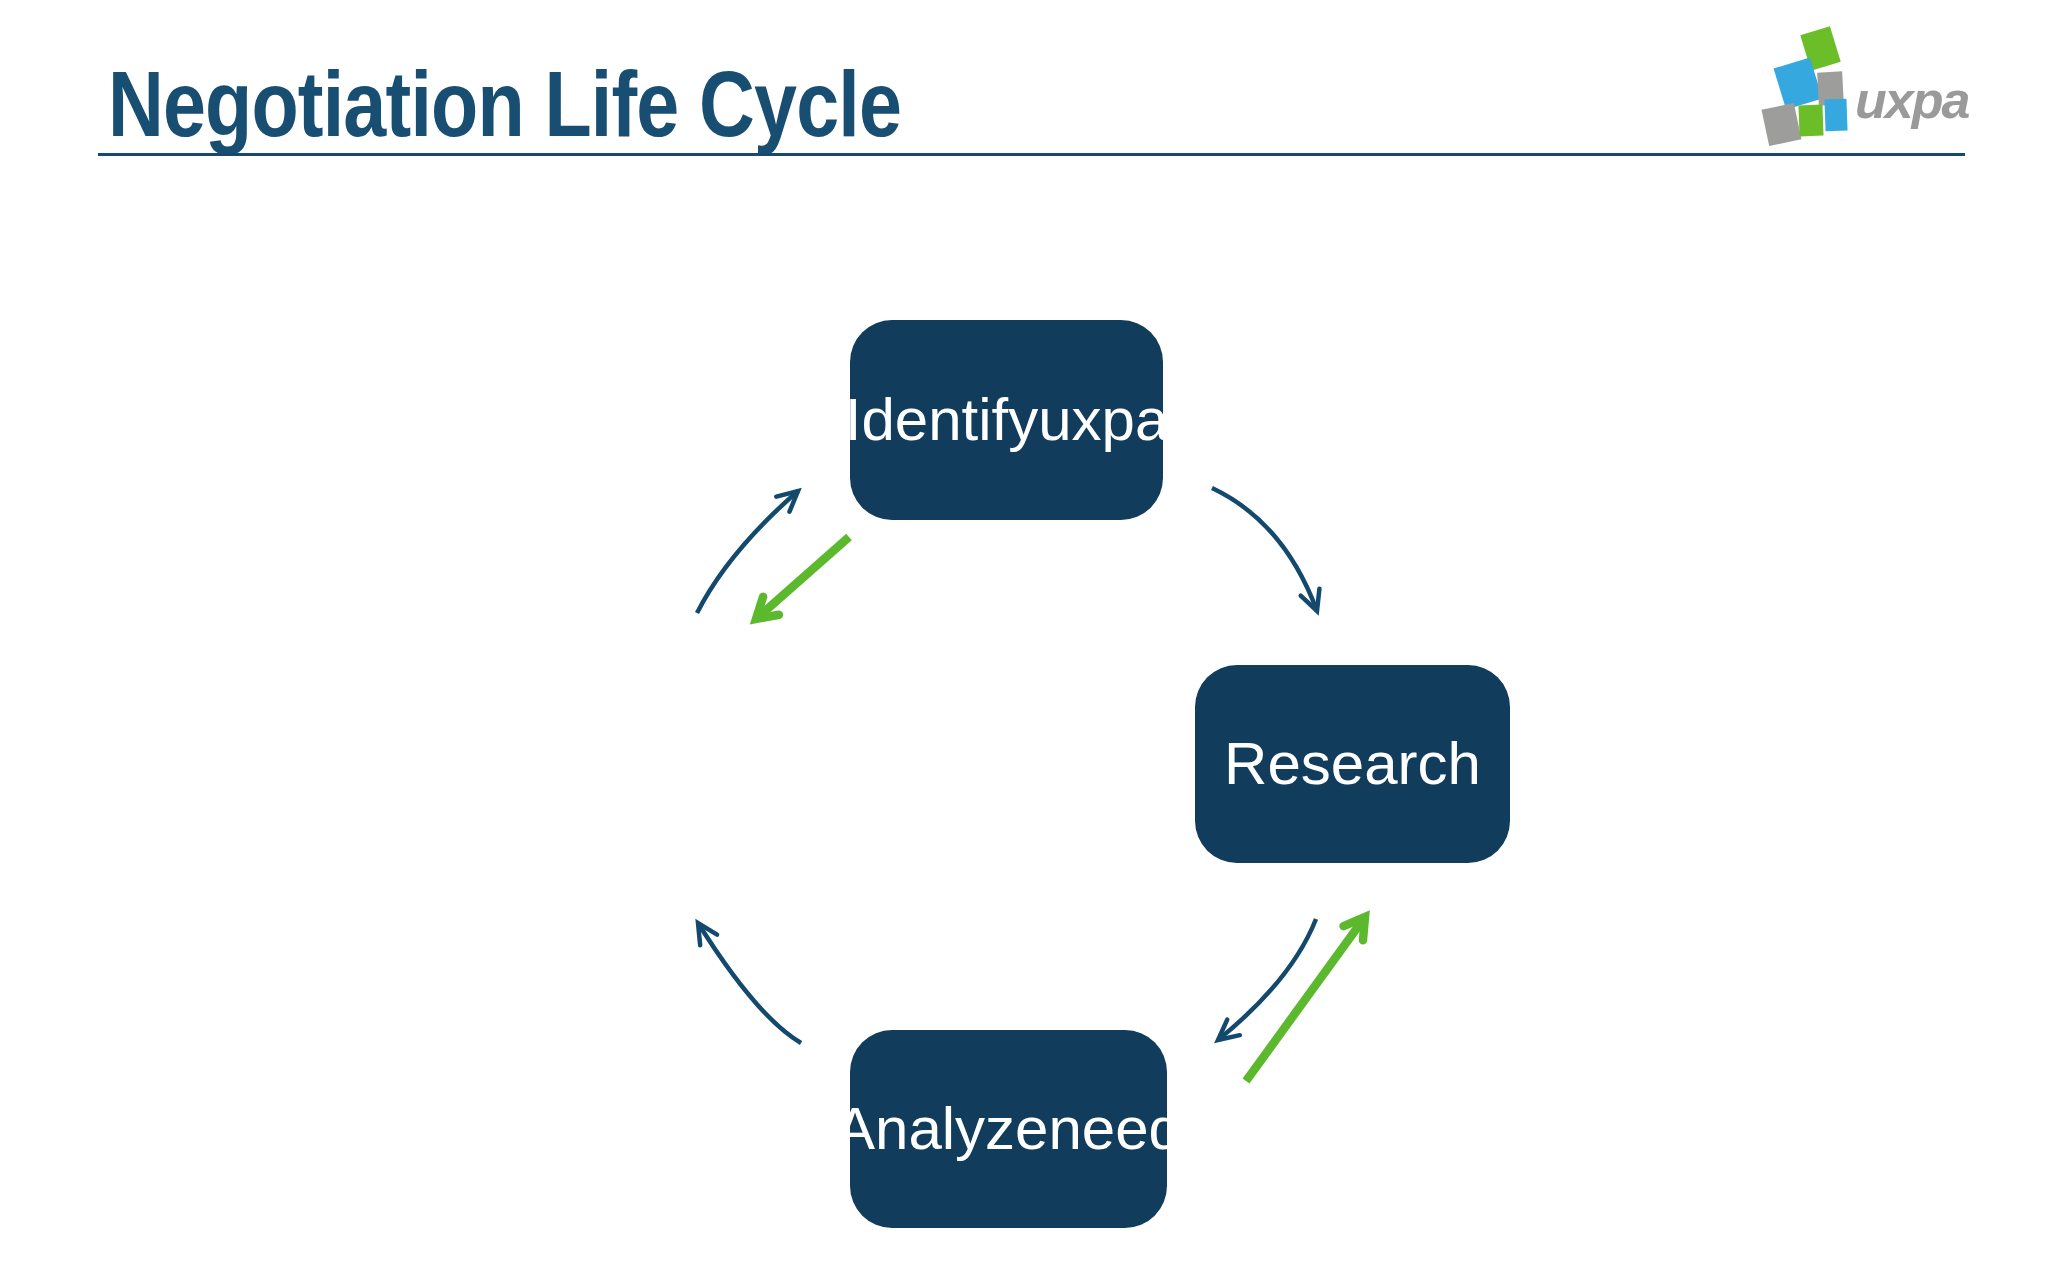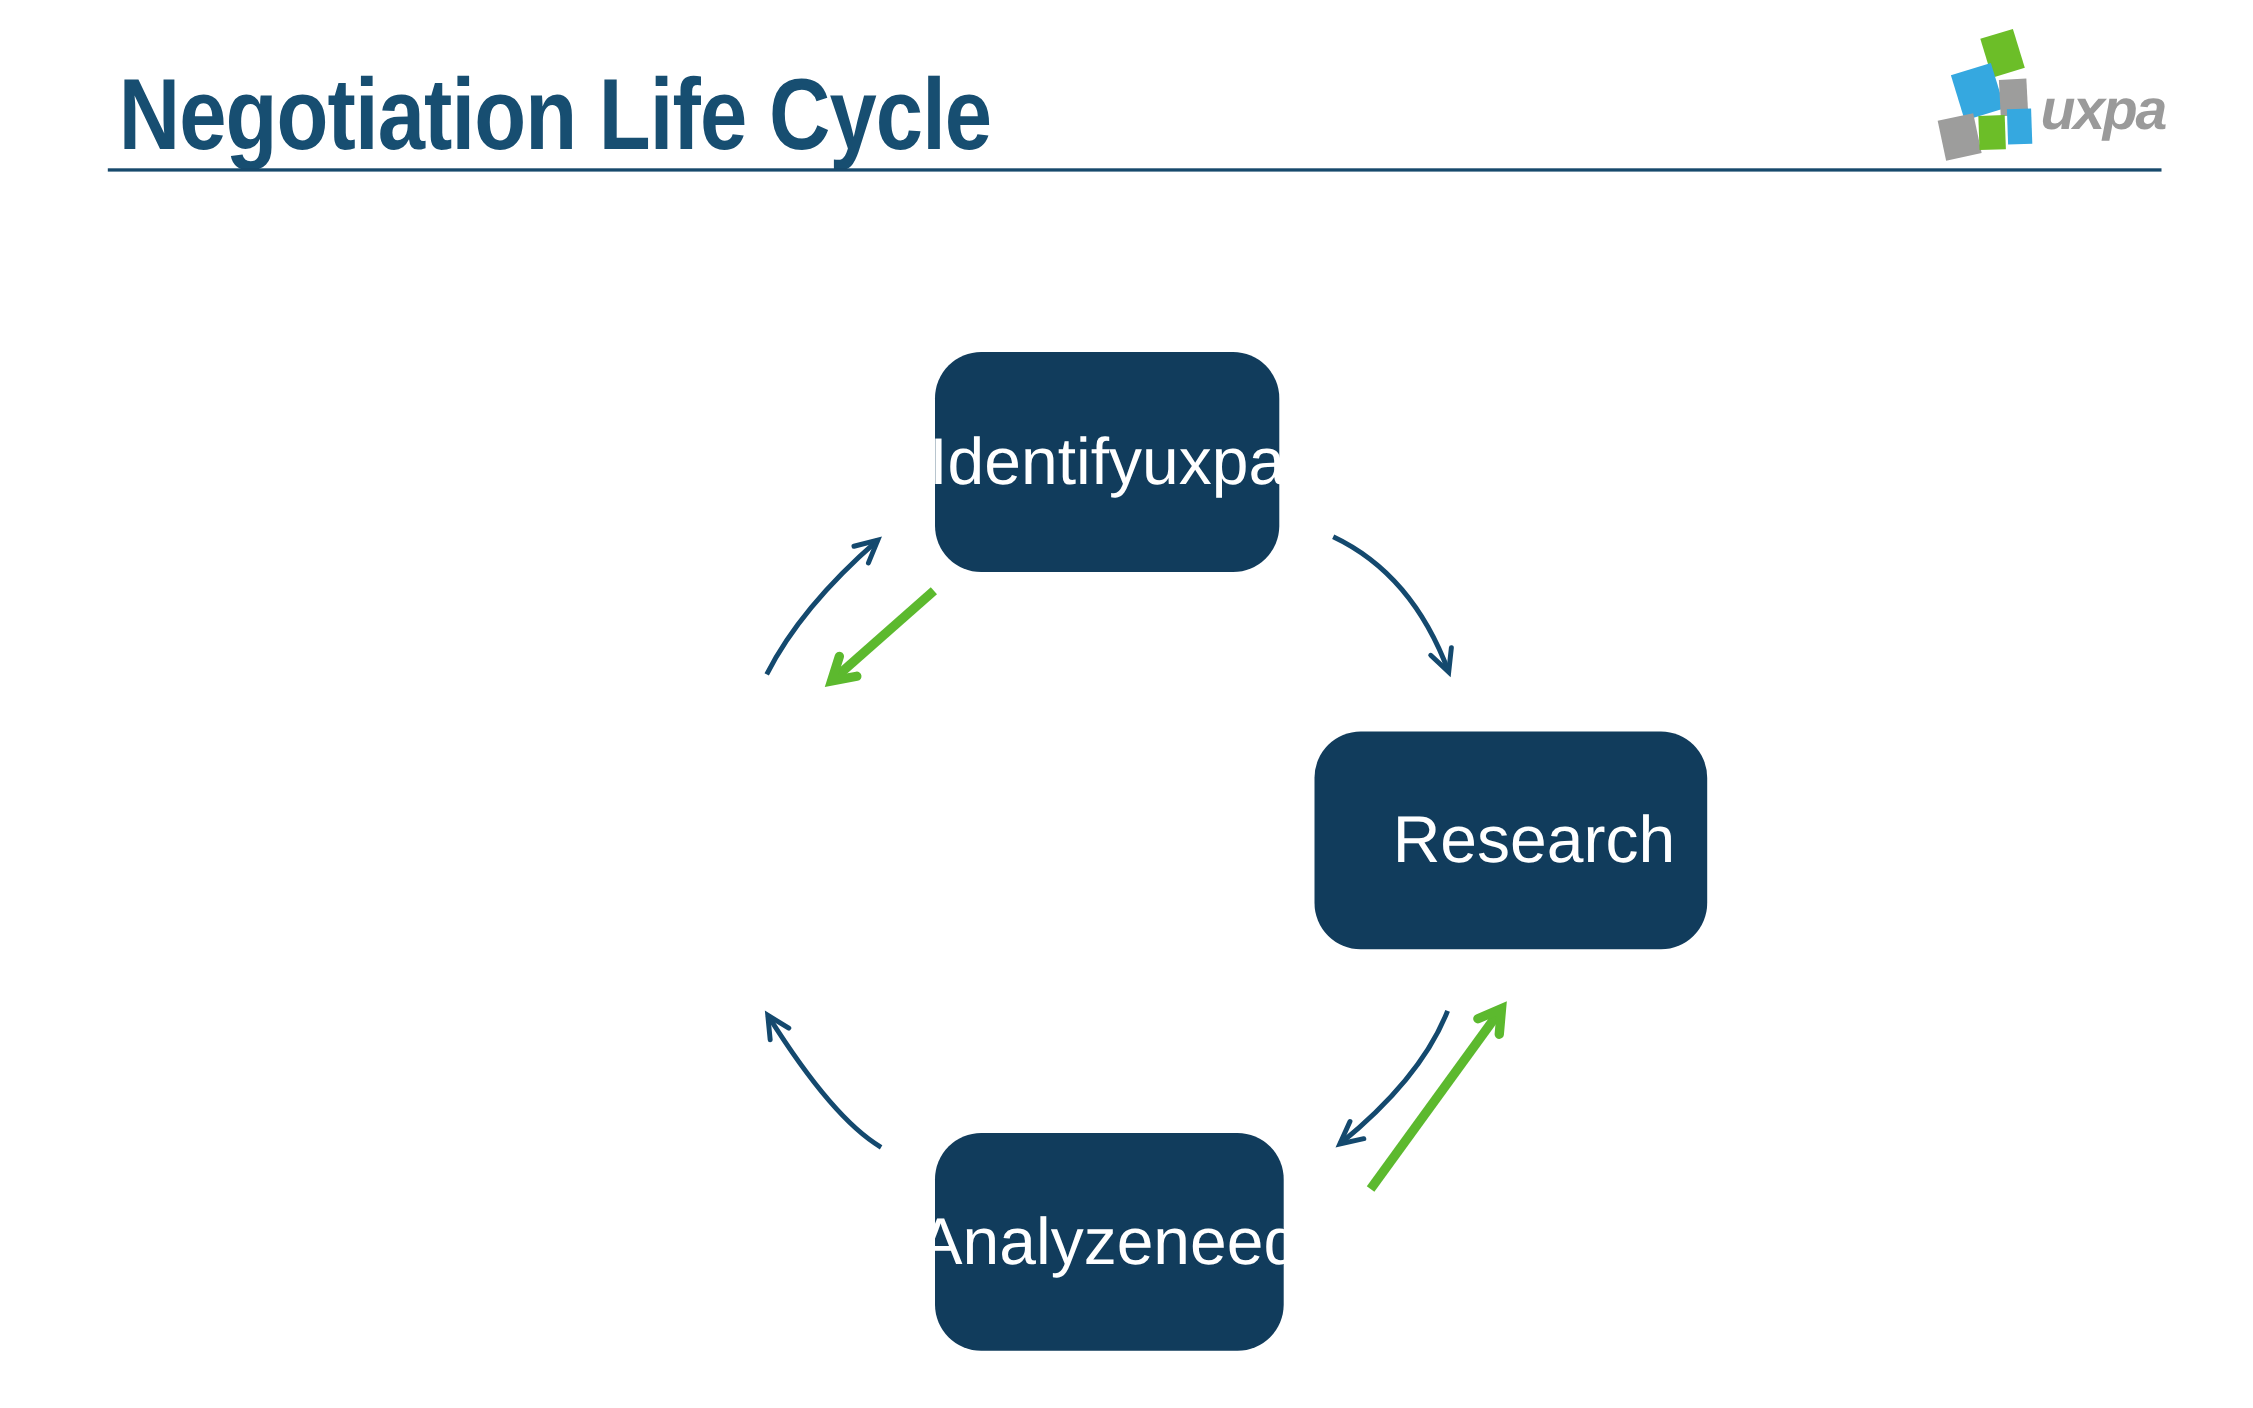--- a/index.html
+++ b/index.html
@@ -23,21 +23,21 @@
   .sq-green-bot {left:39px;top:87px;width:24px;height:31px;background:#6CBE28;transform:rotate(-2deg);}
   .sq-blue-bot  {left:65px;top:81px;width:22px;height:32px;background:#35A8E0;transform:rotate(-2deg);}
   .logo-text{position:absolute;left:95px;top:56px;font-size:52px;font-weight:bold;
              color:#9A9A9A;letter-spacing:-2px;line-height:1;font-style:italic;}
 
   
   .node{position:absolute;background:#113C5C;border-radius:42px;color:#ffffff;
         display:flex;align-items:center;justify-content:center;
         font-size:60px;line-height:62px;text-align:center;}
   .node-identify {left:850px;top:320px;width:313px;height:200px;}
-  .node-research {left:1195px;top:665px;width:315px;height:198px;padding-left:42px;}
+  .node-research {left:1195px;top:665px;width:315px;height:198px;}
   .node-analyze  {left:850px;top:1012px;width:317px;height:198px;margin-top:18px;}
   .node-negotiate{left:503px;top:668px;width:314px;height:194px;}
 
   .arrows{position:absolute;left:0;top:0;width:2048px;height:1280px;pointer-events:none;}
 </style>
 </head>
 <body>
 
 <div class="stage">
 

